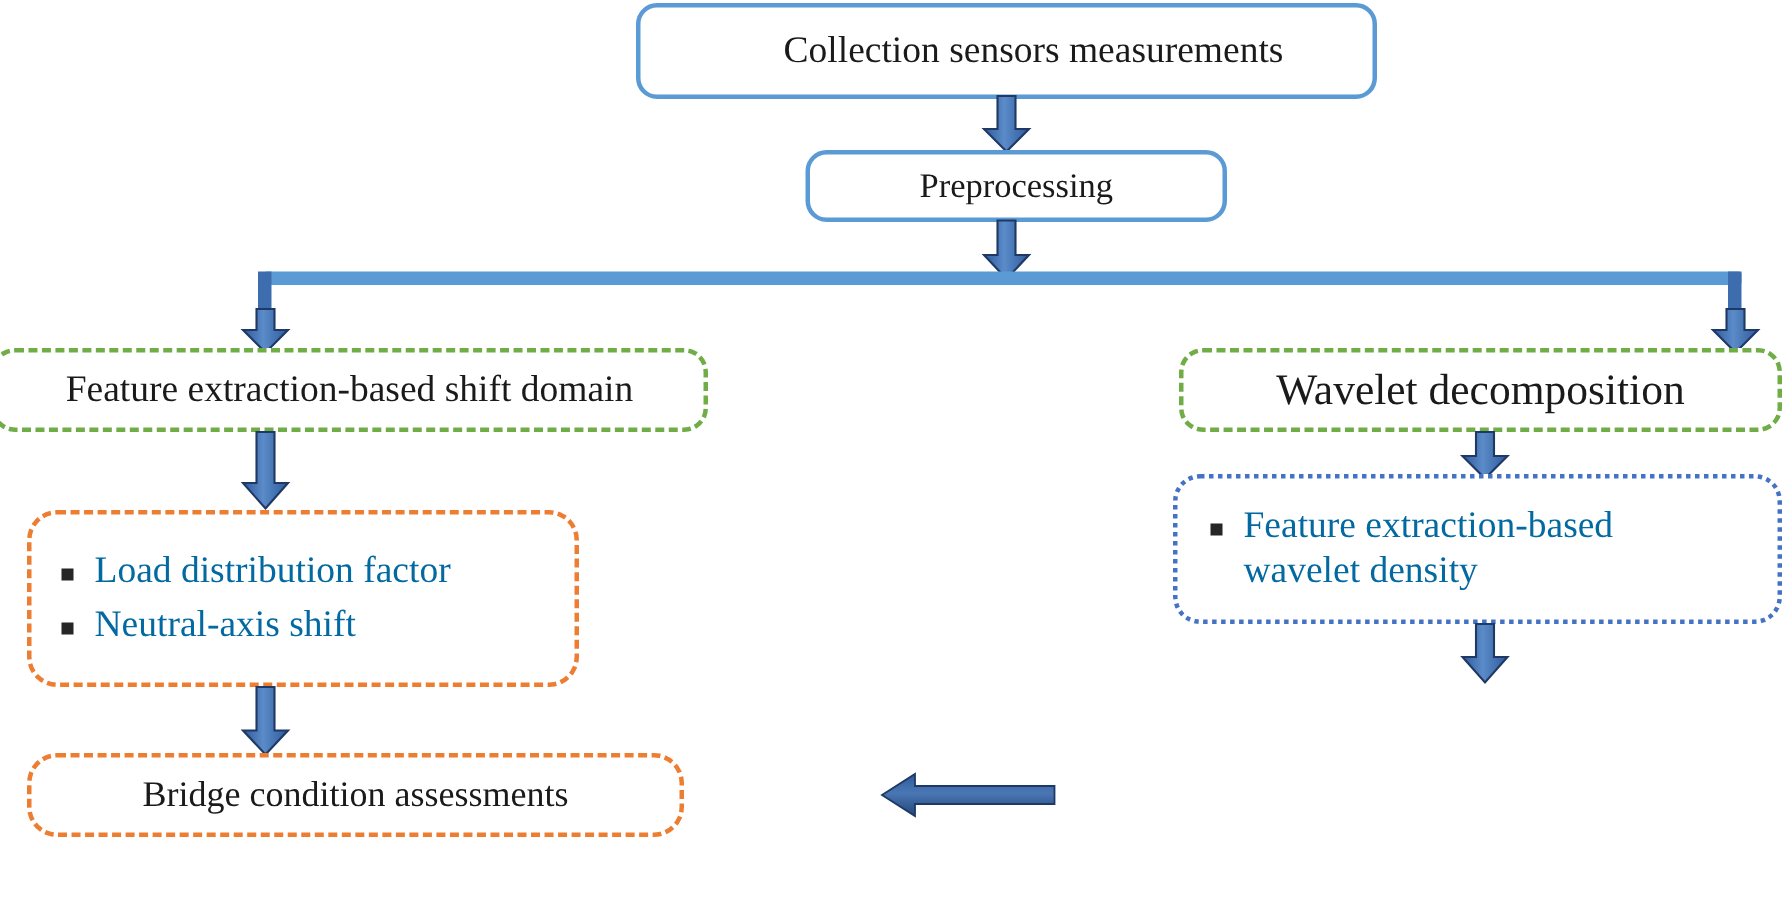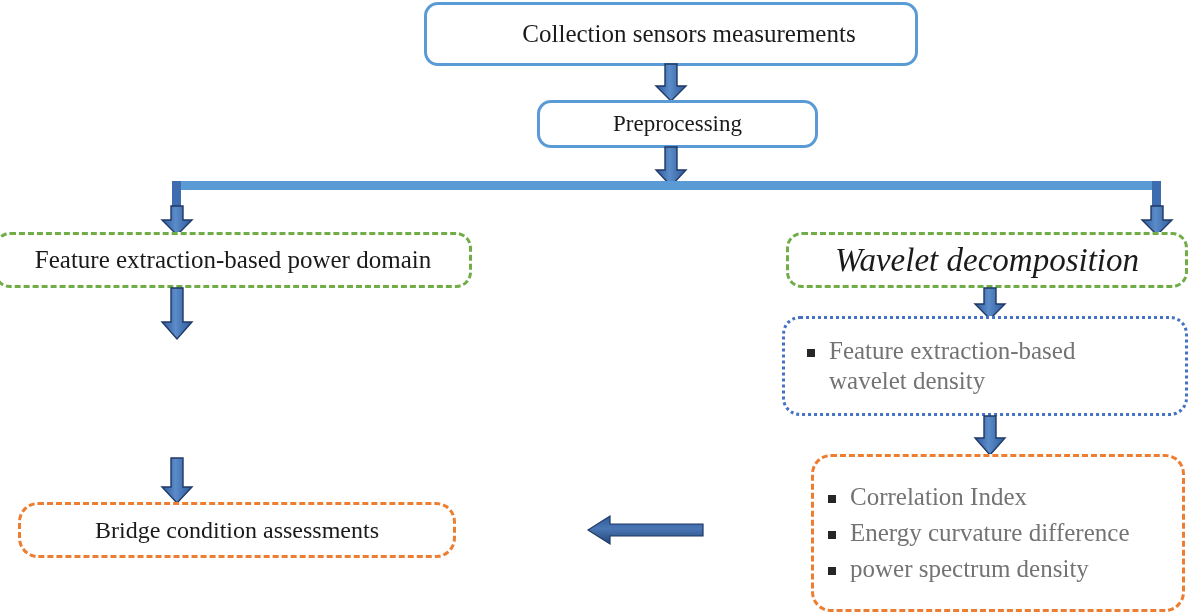--- a/index.html
+++ b/index.html
@@ -68,21 +68,21 @@
   .bullet-mark {
     flex: 0 0 auto;
     width: 8px;
     height: 8px;
     background: #262626;
     margin-top: 0.52em;
     margin-right: 14px;
   }
   .bullet-text {
     flex: 1 1 auto;
-    color: #737373;
+    color: #0369a1;
   }
   .vline {
     position: absolute;
     background: #2E5A9C;
   }
   .hline-split {
     position: absolute;
     background: #5B9BD5;
   }
   svg.arrowsvg { position: absolute; overflow: visible; }
@@ -121,37 +121,49 @@
   <svg class="arrowsvg" style="left:161px; top:206px;" width="32" height="30" viewBox="0 0 32 30">
     <polygon points="10,0 22,0 22,14 31,14 16,29 1,14 10,14" fill="url(#agdown)" stroke="#1F3864" stroke-width="1.4"></polygon>
   </svg>
 
   <div class="vline" style="left:1152px; top:181px; width:9px; height:32px; background:#3E6DAF;"></div>
   <svg class="arrowsvg" style="left:1141px; top:206px;" width="32" height="30" viewBox="0 0 32 30">
     <polygon points="10,0 22,0 22,14 31,14 16,29 1,14 10,14" fill="url(#agdown)" stroke="#1F3864" stroke-width="1.4"></polygon>
   </svg>
 
   <div class="node brd-green-dashed" style="left:-6px; top:232px; width:478px; height:56px; font-size:25px;">
-    <span class="label">Feature extraction-based power domain</span>
+    <span class="label">Feature extraction-based shift domain</span>
   </div>
 
   <svg class="arrowsvg" style="left:161px; top:288px;" width="32" height="52" viewBox="0 0 32 52">
     <polygon points="10,0 22,0 22,34 31,34 16,51 1,34 10,34" fill="url(#agdown)" stroke="#1F3864" stroke-width="1.4"></polygon>
   </svg>
 
+  <div class="node brd-orange-dashed bulleted" style="left:18px; top:340px; width:368px; height:118px; font-size:25px; padding:0 18px 0 20px;">
+    <ul class="bullets">
+      <li>
+        <span class="bullet-mark"></span>
+        <span class="bullet-text">Load distribution factor</span>
+      </li>
+      <li>
+        <span class="bullet-mark"></span>
+        <span class="bullet-text">Neutral-axis shift</span>
+      </li>
+    </ul>
+  </div>
 
   <svg class="arrowsvg" style="left:161px; top:458px;" width="32" height="46" viewBox="0 0 32 46">
     <polygon points="10,0 22,0 22,29 31,29 16,45 1,29 10,29" fill="url(#agdown)" stroke="#1F3864" stroke-width="1.4"></polygon>
   </svg>
 
   <div class="node brd-orange-dashed" style="left:18px; top:502px; width:438px; height:56px; font-size:24px;">
     <span class="label">Bridge condition assessments</span>
   </div>
 
-  <div class="node brd-green-dashed" style="left:786px; top:232px; width:402px; height:56px; font-size:33px;font-style:italic;">
+  <div class="node brd-green-dashed" style="left:786px; top:232px; width:402px; height:56px; font-size:29px;">
     <span class="label">Wavelet decomposition</span>
   </div>
 
   <svg class="arrowsvg" style="left:974px; top:288px;" width="32" height="32" viewBox="0 0 32 32">
     <polygon points="10,0 22,0 22,16 31,16 16,31 1,16 10,16" fill="url(#agdown)" stroke="#1F3864" stroke-width="1.4"></polygon>
   </svg>
 
   <div class="node brd-blue-dotted bulleted" style="left:782px; top:316px; width:406px; height:100px; font-size:25px; padding:0 12px 0 22px;">
     <ul class="bullets">
       <li>
@@ -161,36 +173,20 @@
           <span>wavelet density</span>
         </span>
       </li>
     </ul>
   </div>
 
   <svg class="arrowsvg" style="left:974px; top:416px;" width="32" height="40" viewBox="0 0 32 40">
     <polygon points="10,0 22,0 22,22 31,22 16,39 1,22 10,22" fill="url(#agdown)" stroke="#1F3864" stroke-width="1.4"></polygon>
   </svg>
 
-  <div class="node brd-orange-dashed bulleted" style="left:811px; top:454px; width:374px; height:158px; font-size:25px; padding:0 8px 0 14px;">
-    <ul class="bullets">
-      <li>
-        <span class="bullet-mark"></span>
-        <span class="bullet-text">Correlation Index</span>
-      </li>
-      <li>
-        <span class="bullet-mark"></span>
-        <span class="bullet-text">Energy curvature difference</span>
-      </li>
-      <li>
-        <span class="bullet-mark"></span>
-        <span class="bullet-text">power spectrum density</span>
-      </li>
-    </ul>
-  </div>
 
   <svg class="arrowsvg" style="left:588px; top:512px;" width="116" height="36" viewBox="0 0 116 36">
     <defs>
       <linearGradient id="agleft" x1="0" y1="0" x2="0" y2="1">
         <stop offset="0%" stop-color="#2E5A9C"></stop>
         <stop offset="45%" stop-color="#4A77B4"></stop>
         <stop offset="100%" stop-color="#23457A"></stop>
       </linearGradient>
     </defs>
     <polygon points="0,18 22,4 22,12 115,12 115,24 22,24 22,32" fill="url(#agleft)" stroke="#1F3864" stroke-width="1.2"></polygon>

